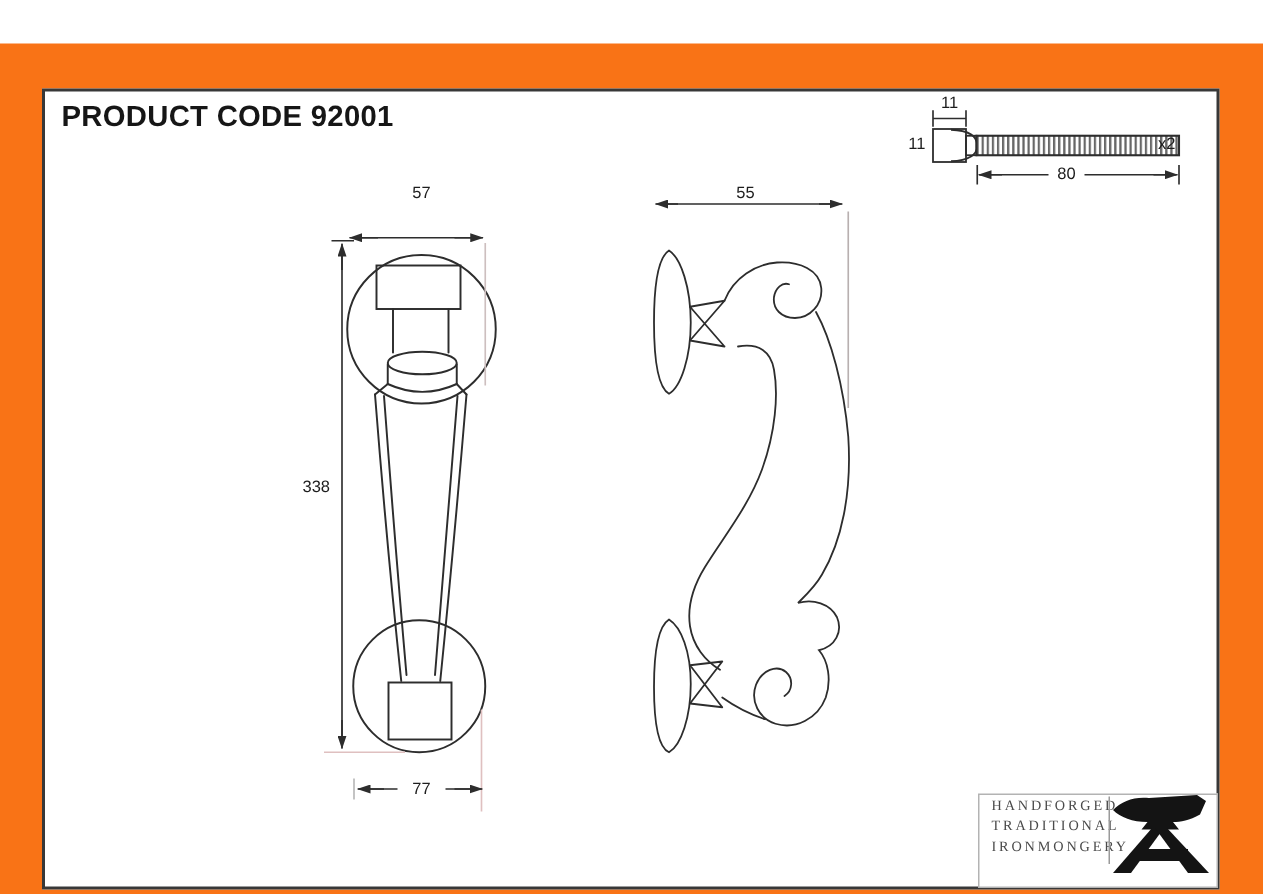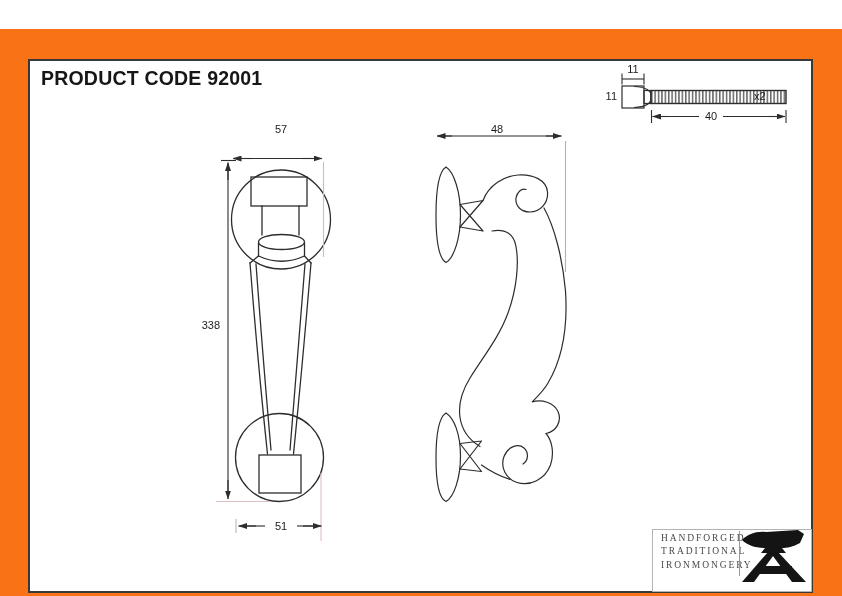--- a/index.html
+++ b/index.html
@@ -115,26 +115,26 @@
       <line x1="723" y1="87.5" x2="784" y2="87.5"></line>
       <line x1="668" y1="87.5" x2="652.5" y2="87.5" marker-end="url(#arr)"></line>
       <line x1="769" y1="87.5" x2="785" y2="87.5" marker-end="url(#arr)"></line>
       <line x1="651.5" y1="81" x2="651.5" y2="94"></line>
       <line x1="786" y1="81" x2="786" y2="94"></line>
     </g>
   </svg>
 
   <span class="dim" style="left:281px;top:100px">57</span>
   <span class="dim right-anchor" style="left:220px;top:296px">338</span>
-  <span class="dim" style="left:281px;top:497px">51</span>
-  <span class="dim" style="left:497px;top:100px">48</span>
+  <span class="dim" style="left:281px;top:497px">77</span>
+  <span class="dim" style="left:497px;top:100px">55</span>
   <span class="dim" style="left:633px;top:40px">11</span>
   <span class="dim right-anchor" style="left:617px;top:67px">11</span>
-  <span class="dim" style="left:711px;top:87px">40</span>
-  <span class="dim left-anchor" style="left:754px;top:67px">x2</span>
+  <span class="dim" style="left:711px;top:87px">80</span>
+  <span class="dim left-anchor" style="left:772px;top:67px">x2</span>
 
   <div class="logo-box"></div>
   <div class="brand-text">
     <div>HANDFORGED</div>
     <div>TRADITIONAL</div>
     <div>IRONMONGERY</div>
   </div>
   <div class="logo-divider"></div>
   <svg class="anvil" width="64" height="52" viewBox="0 0 64 52" fill="#141414">
     <path d="M0,10 C6,4 14,1 24,2 L56,0 L62,4 L58,13 C51,17 45,18 40,18 L44,23 L19,23 L23,18 C13,18 5,15 0,10 Z"></path>

